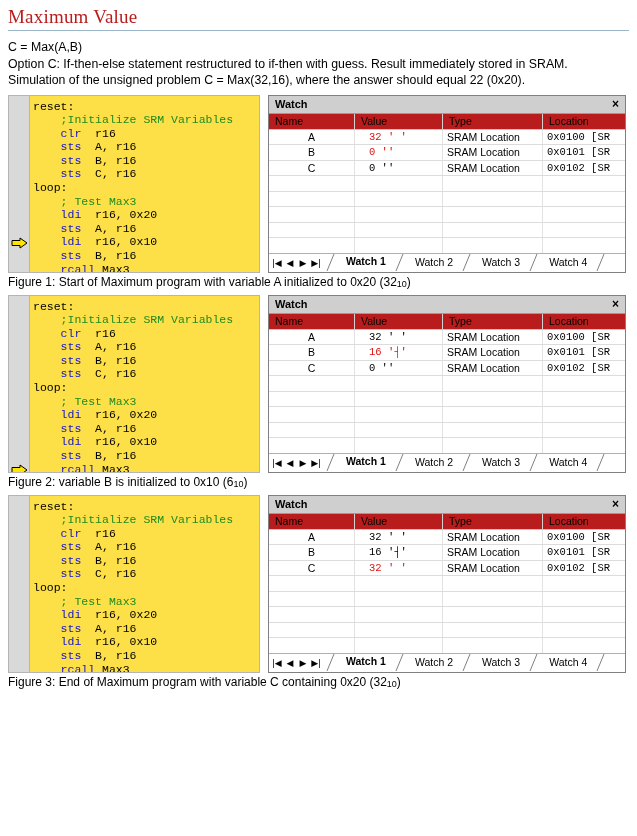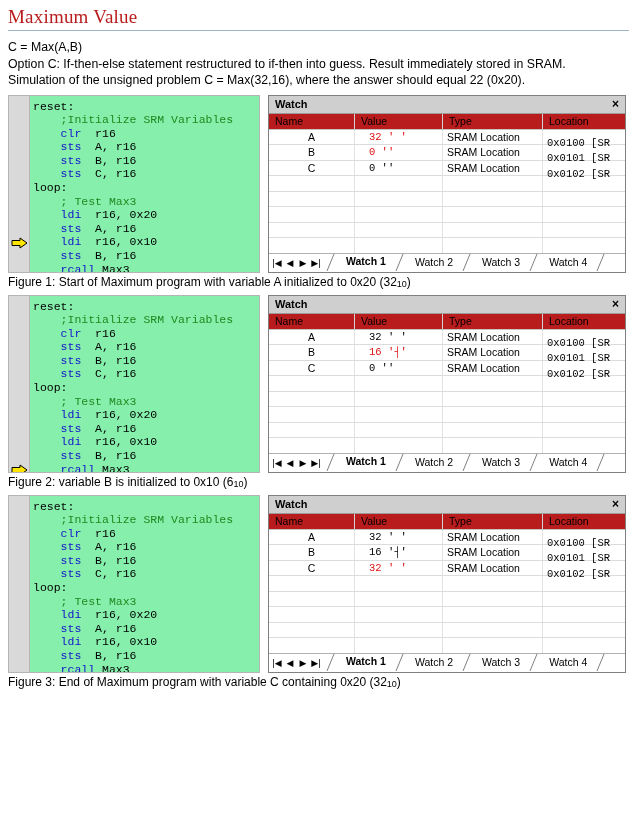--- a/index.html
+++ b/index.html
@@ -47,21 +47,21 @@
     display: flex;
     align-items: flex-start;
     padding-left: 8px;
   }
   
   .code-pane {
     position: relative;
     width: 252px;
     height: 178px;
     border: 1px solid #b5b5b5;
-    background: #86efac;
+    background: #fde047;
     box-sizing: border-box;
     font-family: "Liberation Mono", monospace;
     font-size: 11.5px;
     line-height: 13.6px;
     overflow: hidden;
   }
   .gutter {
     position: absolute;
     left: 0; top: 0;
     width: 20px; height: 100%;
@@ -151,21 +151,21 @@
     border-right: 1px solid #e2e2e2;
     height: 14.5px;
     line-height: 14.5px;
     box-sizing: border-box;
     overflow: hidden;
     white-space: nowrap;
   }
   .w-name { width: 86px; text-align: center; }
   .w-value { width: 88px; padding-left: 14px; font-family: "Liberation Mono", monospace; }
   .w-type { width: 100px; padding-left: 4px; }
-  .w-loc { width: 82px; padding-left: 4px; border-right: none !important; font-family: "Liberation Mono", monospace; margin-top: 6px; }
+  .w-loc { width: 82px; padding-left: 4px; border-right: none !important; font-family: "Liberation Mono", monospace; }
   .v-red { color: #e01010; }
   .v-black { color: #000000; }
   .watch-tabs {
     height: 18px;
     border-top: 1px solid #b0b0b0;
     display: flex;
     align-items: center;
     background: #ffffff;
     padding-left: 2px;
     font-size: 10.5px;
@@ -206,21 +206,21 @@
 </head>
 <body>
 
 <div class="page">
 
   <div class="doc-title">Maximum Value</div>
   <div class="title-rule"></div>
 
   <div class="intro">
     <p>C = Max(A,B)</p>
-    <p>Option C: If-then-else statement restructured to if-then into guess. Result immediately stored in SRAM.</p>
+    <p>Option C: If-then-else statement restructured to if-then with guess. Result immediately stored in SRAM.</p>
     <p>Simulation of the unsigned problem C = Max(32,16), where the answer should equal 22 (0x20).</p>
   </div>
 
   <div id="figures">
       <div class="figure-block">
         <div class="fig-row">
           <div class="code-pane">
             <div class="gutter"></div>
             <div class="code-lines"><div class="cl"><span class="c-black">reset:</span></div><div class="cl"><span class="c-green">    ;Initialize SRM Variables</span></div><div class="cl"><span class="c-blue">    clr</span><span class="c-black">  r16</span></div><div class="cl"><span class="c-blue">    sts</span><span class="c-black">  A, r16</span></div><div class="cl"><span class="c-blue">    sts</span><span class="c-black">  B, r16</span></div><div class="cl"><span class="c-blue">    sts</span><span class="c-black">  C, r16</span></div><div class="cl"><span class="c-black">loop:</span></div><div class="cl"><span class="c-green">    ; Test Max3</span></div><div class="cl"><span class="c-blue">    ldi</span><span class="c-black">  r16, 0x20</span></div><div class="cl"><span class="c-blue">    sts</span><span class="c-black">  A, r16</span></div><div class="cl"><span class="c-blue">    ldi</span><span class="c-black">  r16, 0x10</span></div><div class="cl"><span class="c-blue">    sts</span><span class="c-black">  B, r16</span></div><div class="cl"><span class="c-blue">    rcall</span><span class="c-black"> Max3</span></div></div>
             <div class="arrow-marker" style="top: 141px;">

